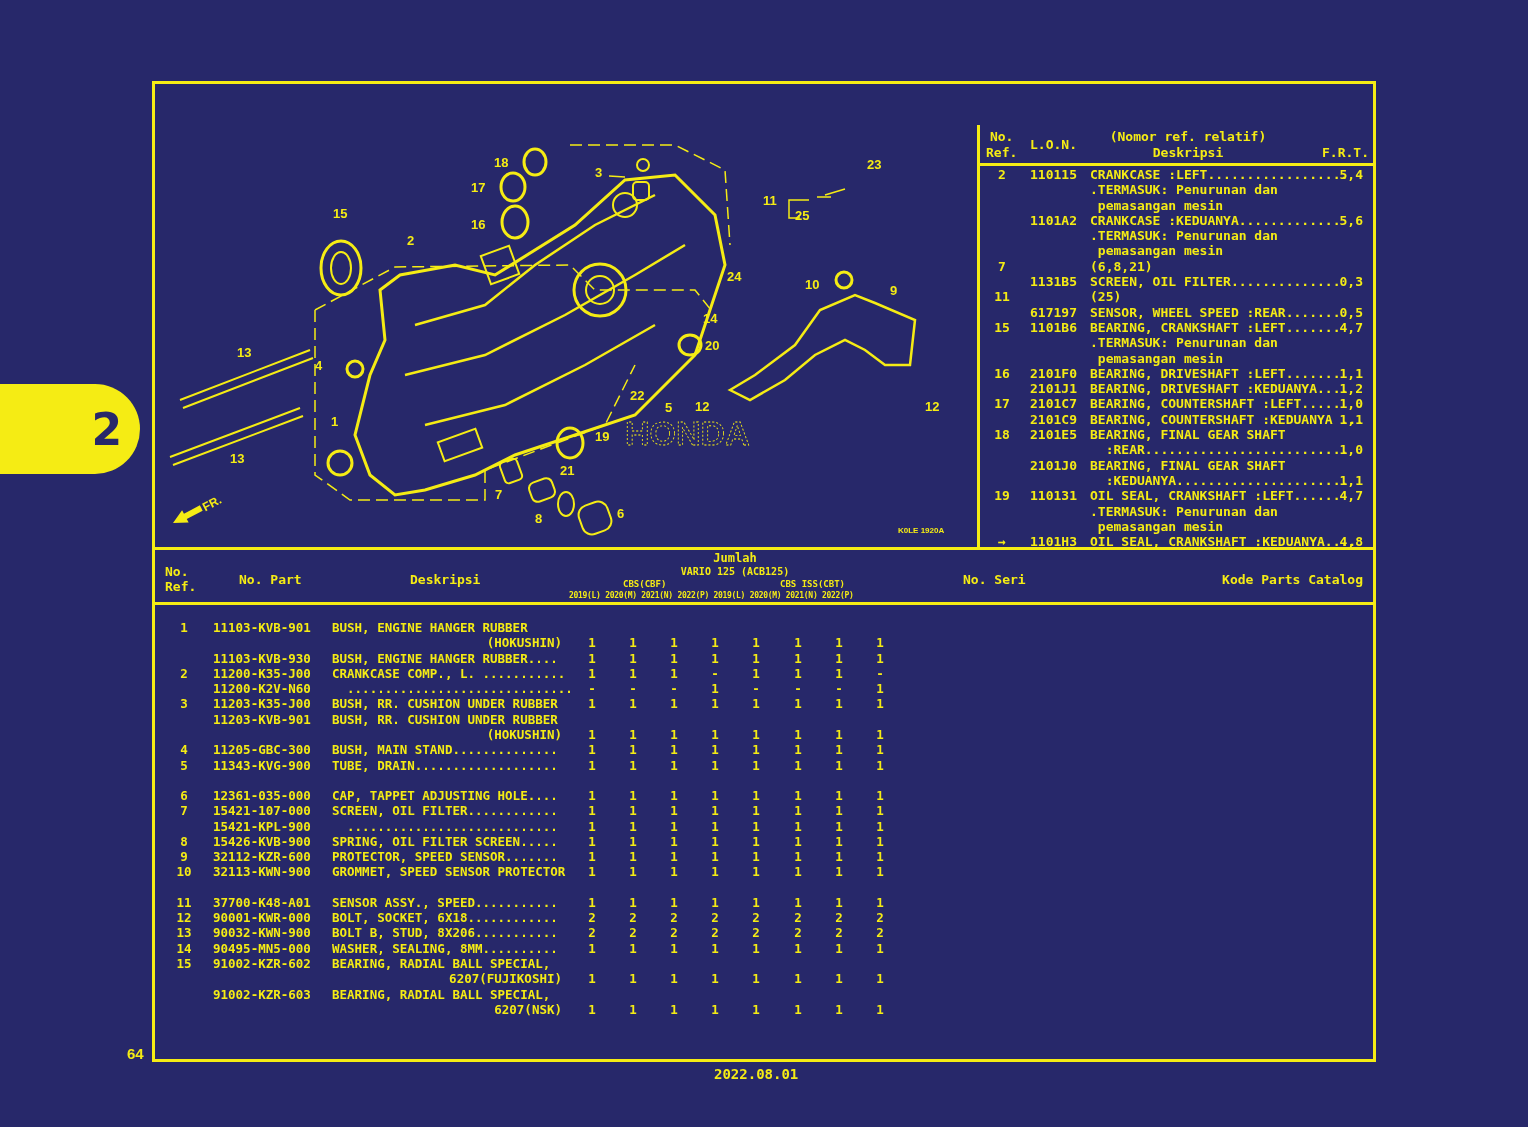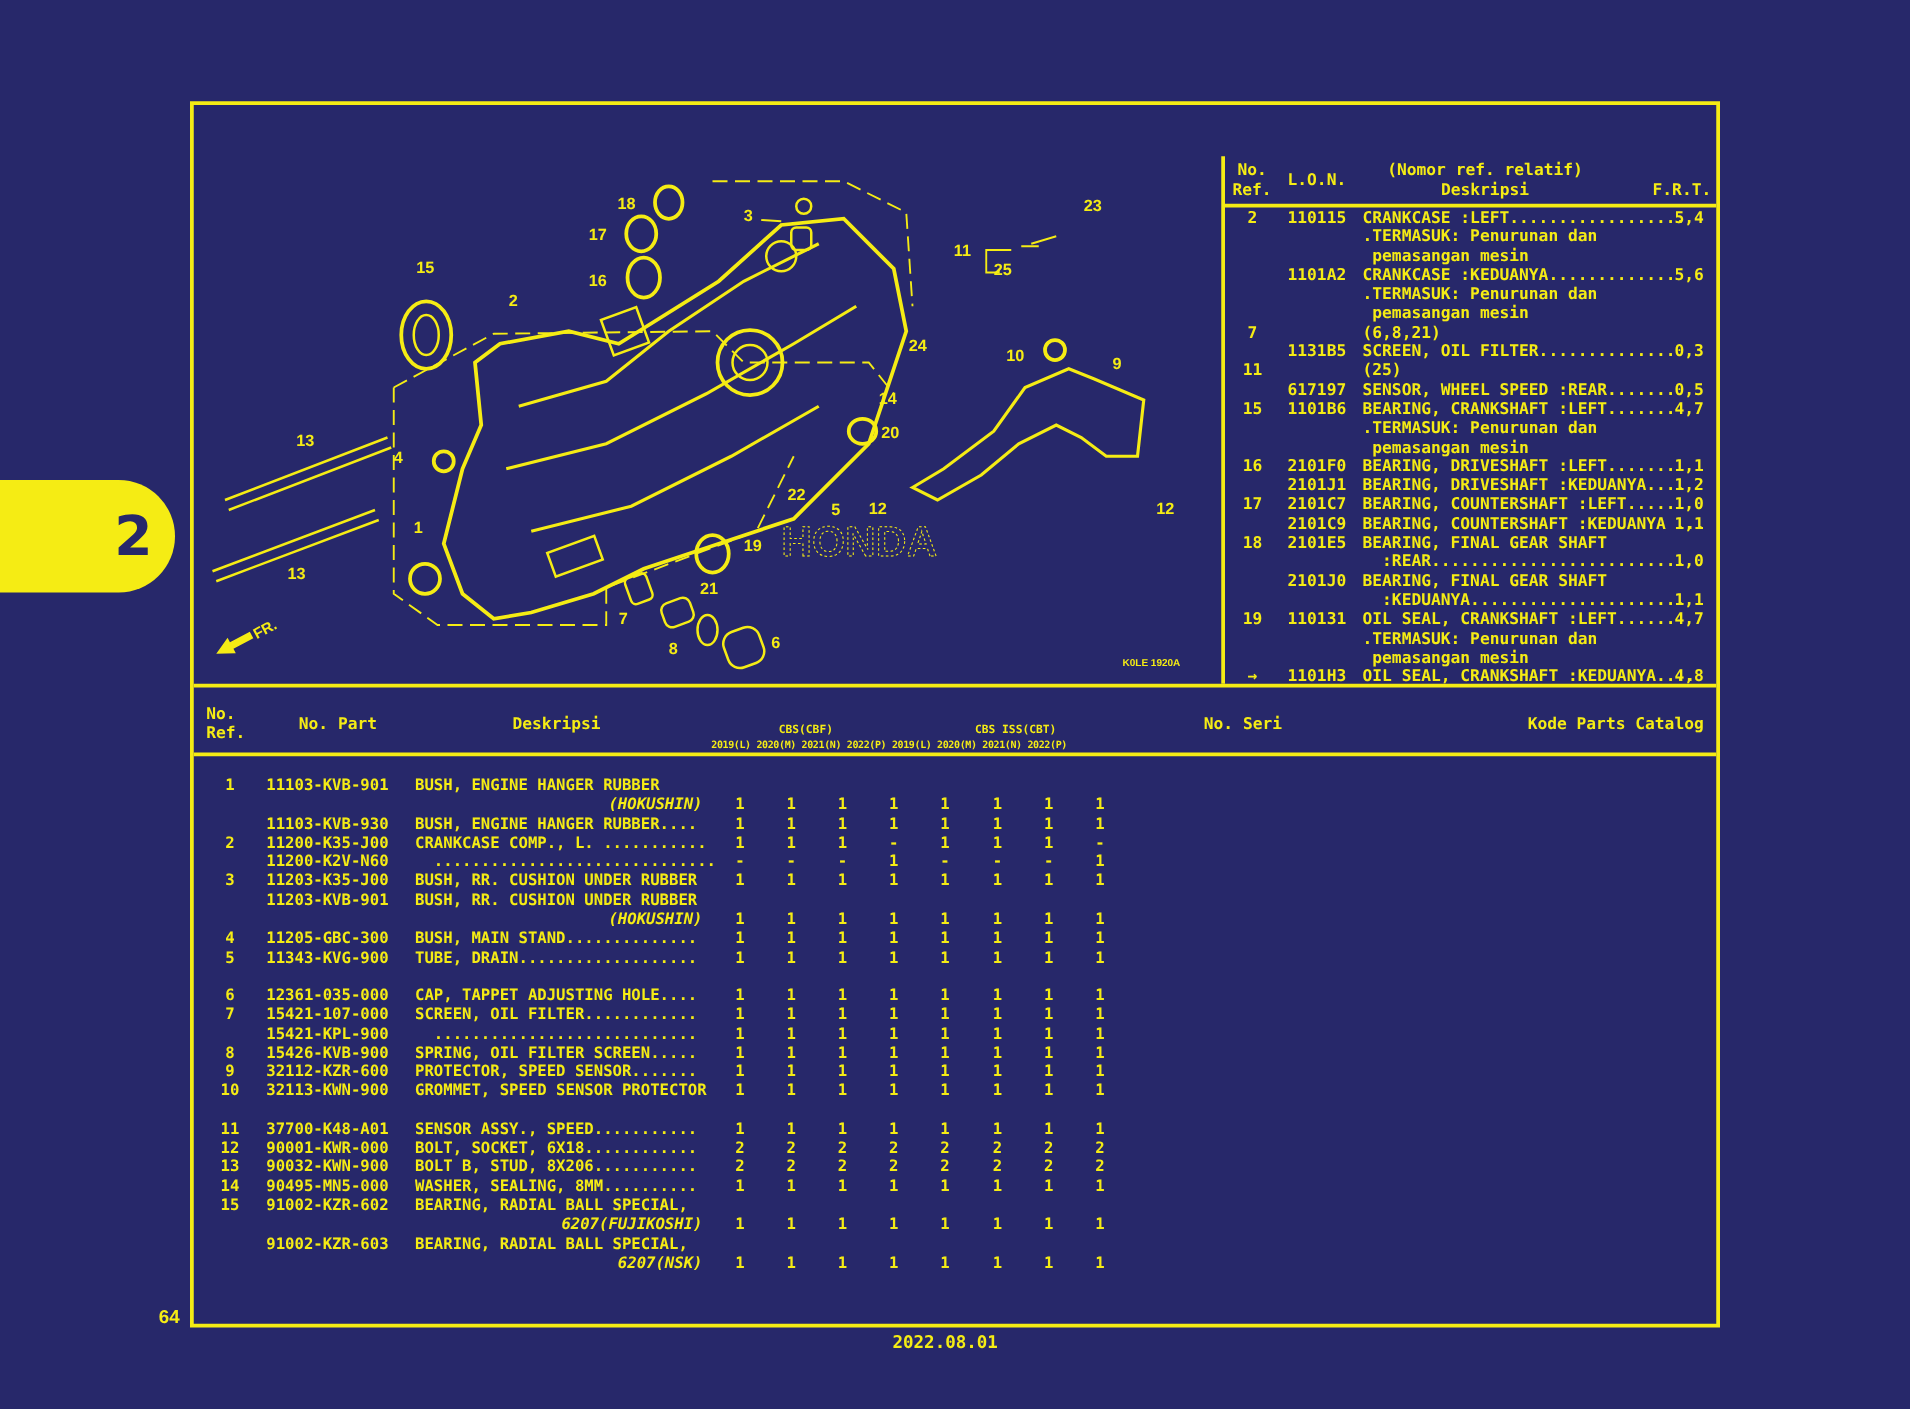--- a/index.html
+++ b/index.html
@@ -40,21 +40,21 @@
   .tbl-head .sub { position:absolute; font-size:9px; top:29px; }
   .tbl-head .yrs { position:absolute; left:414px; top:41px; font-size:8px; letter-spacing:-0.3px; white-space:pre; }
   .tbl-head .ns { position:absolute; left:808px; top:22px; }
   .tbl-head .kp { position:absolute; right:10px; top:22px; }
   .tbl-body { position:absolute; left:0; top:536px; width:1218px; font-size:12.5px; font-weight:bold; }
   .prow { position:relative; height:15.3px; line-height:15.3px; white-space:pre; }
   .prow.gap { margin-top:15px; }
   .prow .r { position:absolute; left:18px; width:22px; text-align:center; }
   .prow .p { position:absolute; left:58px; }
   .prow .d { position:absolute; left:177px; width:230px; }
-  .prow .d.right { text-align:right;font-style:italic; }
+  .prow .d.right { text-align:right; }
   .prow .q { position:absolute; width:14px; text-align:center; }
   .pageno { position:absolute; left:127px; top:1045px; font-weight:bold; font-size:15px; font-family:"Liberation Sans",sans-serif; }
   .date { position:absolute; left:714px; top:1066px; font-weight:bold; font-size:14px; }
   svg text { font-family:"Liberation Sans",sans-serif; font-weight:bold; fill:#f5ec14; }
 </style>
 </head>
 <body>
 
 <div class="tab">
   <span>2</span>
@@ -176,20 +176,24 @@
         <div class="frow"><span class="r"></span><span class="l"></span><span class="d">.TERMASUK: Penurunan dan</span><span class="v"></span></div>
         <div class="frow"><span class="r"></span><span class="l"></span><span class="d"> pemasangan mesin</span><span class="v"></span></div>
         <div class="frow"><span class="r">→</span><span class="l">1101H3</span><span class="d">OIL SEAL, CRANKSHAFT :KEDUANYA....</span><span class="v">4,8</span></div>
       </div>
   </div>
 
   <div class="tbl-head">
     <div class="nr">No.<br>Ref.</div>
     <div class="np">No. Part</div>
     <div class="ds">Deskripsi</div>
+    <div class="jm">
+      <div>Jumlah</div>
+      <div style="font-size:10px">VARIO 125 (ACB125)</div>
+    </div>
     <div class="sub" style="left:468px">CBS(CBF)</div>
     <div class="sub" style="left:625px">CBS ISS(CBT)</div>
     <div class="yrs">2019(L) 2020(M) 2021(N) 2022(P) 2019(L) 2020(M) 2021(N) 2022(P)</div>
     <div class="ns">No. Seri</div>
     <div class="kp">Kode Parts Catalog</div>
   </div>
 
   <div class="tbl-body" id="parts-rows">
       <div class="prow"><span class="r">1</span><span class="p">11103-KVB-901</span><span class="d">BUSH, ENGINE HANGER RUBBER</span></div>
       <div class="prow"><span class="r"></span><span class="p"></span><span class="d right">(HOKUSHIN)</span><span class="q" style="left: 430px;">1</span><span class="q" style="left: 471px;">1</span><span class="q" style="left: 512px;">1</span><span class="q" style="left: 553px;">1</span><span class="q" style="left: 594px;">1</span><span class="q" style="left: 636px;">1</span><span class="q" style="left: 677px;">1</span><span class="q" style="left: 718px;">1</span></div>

